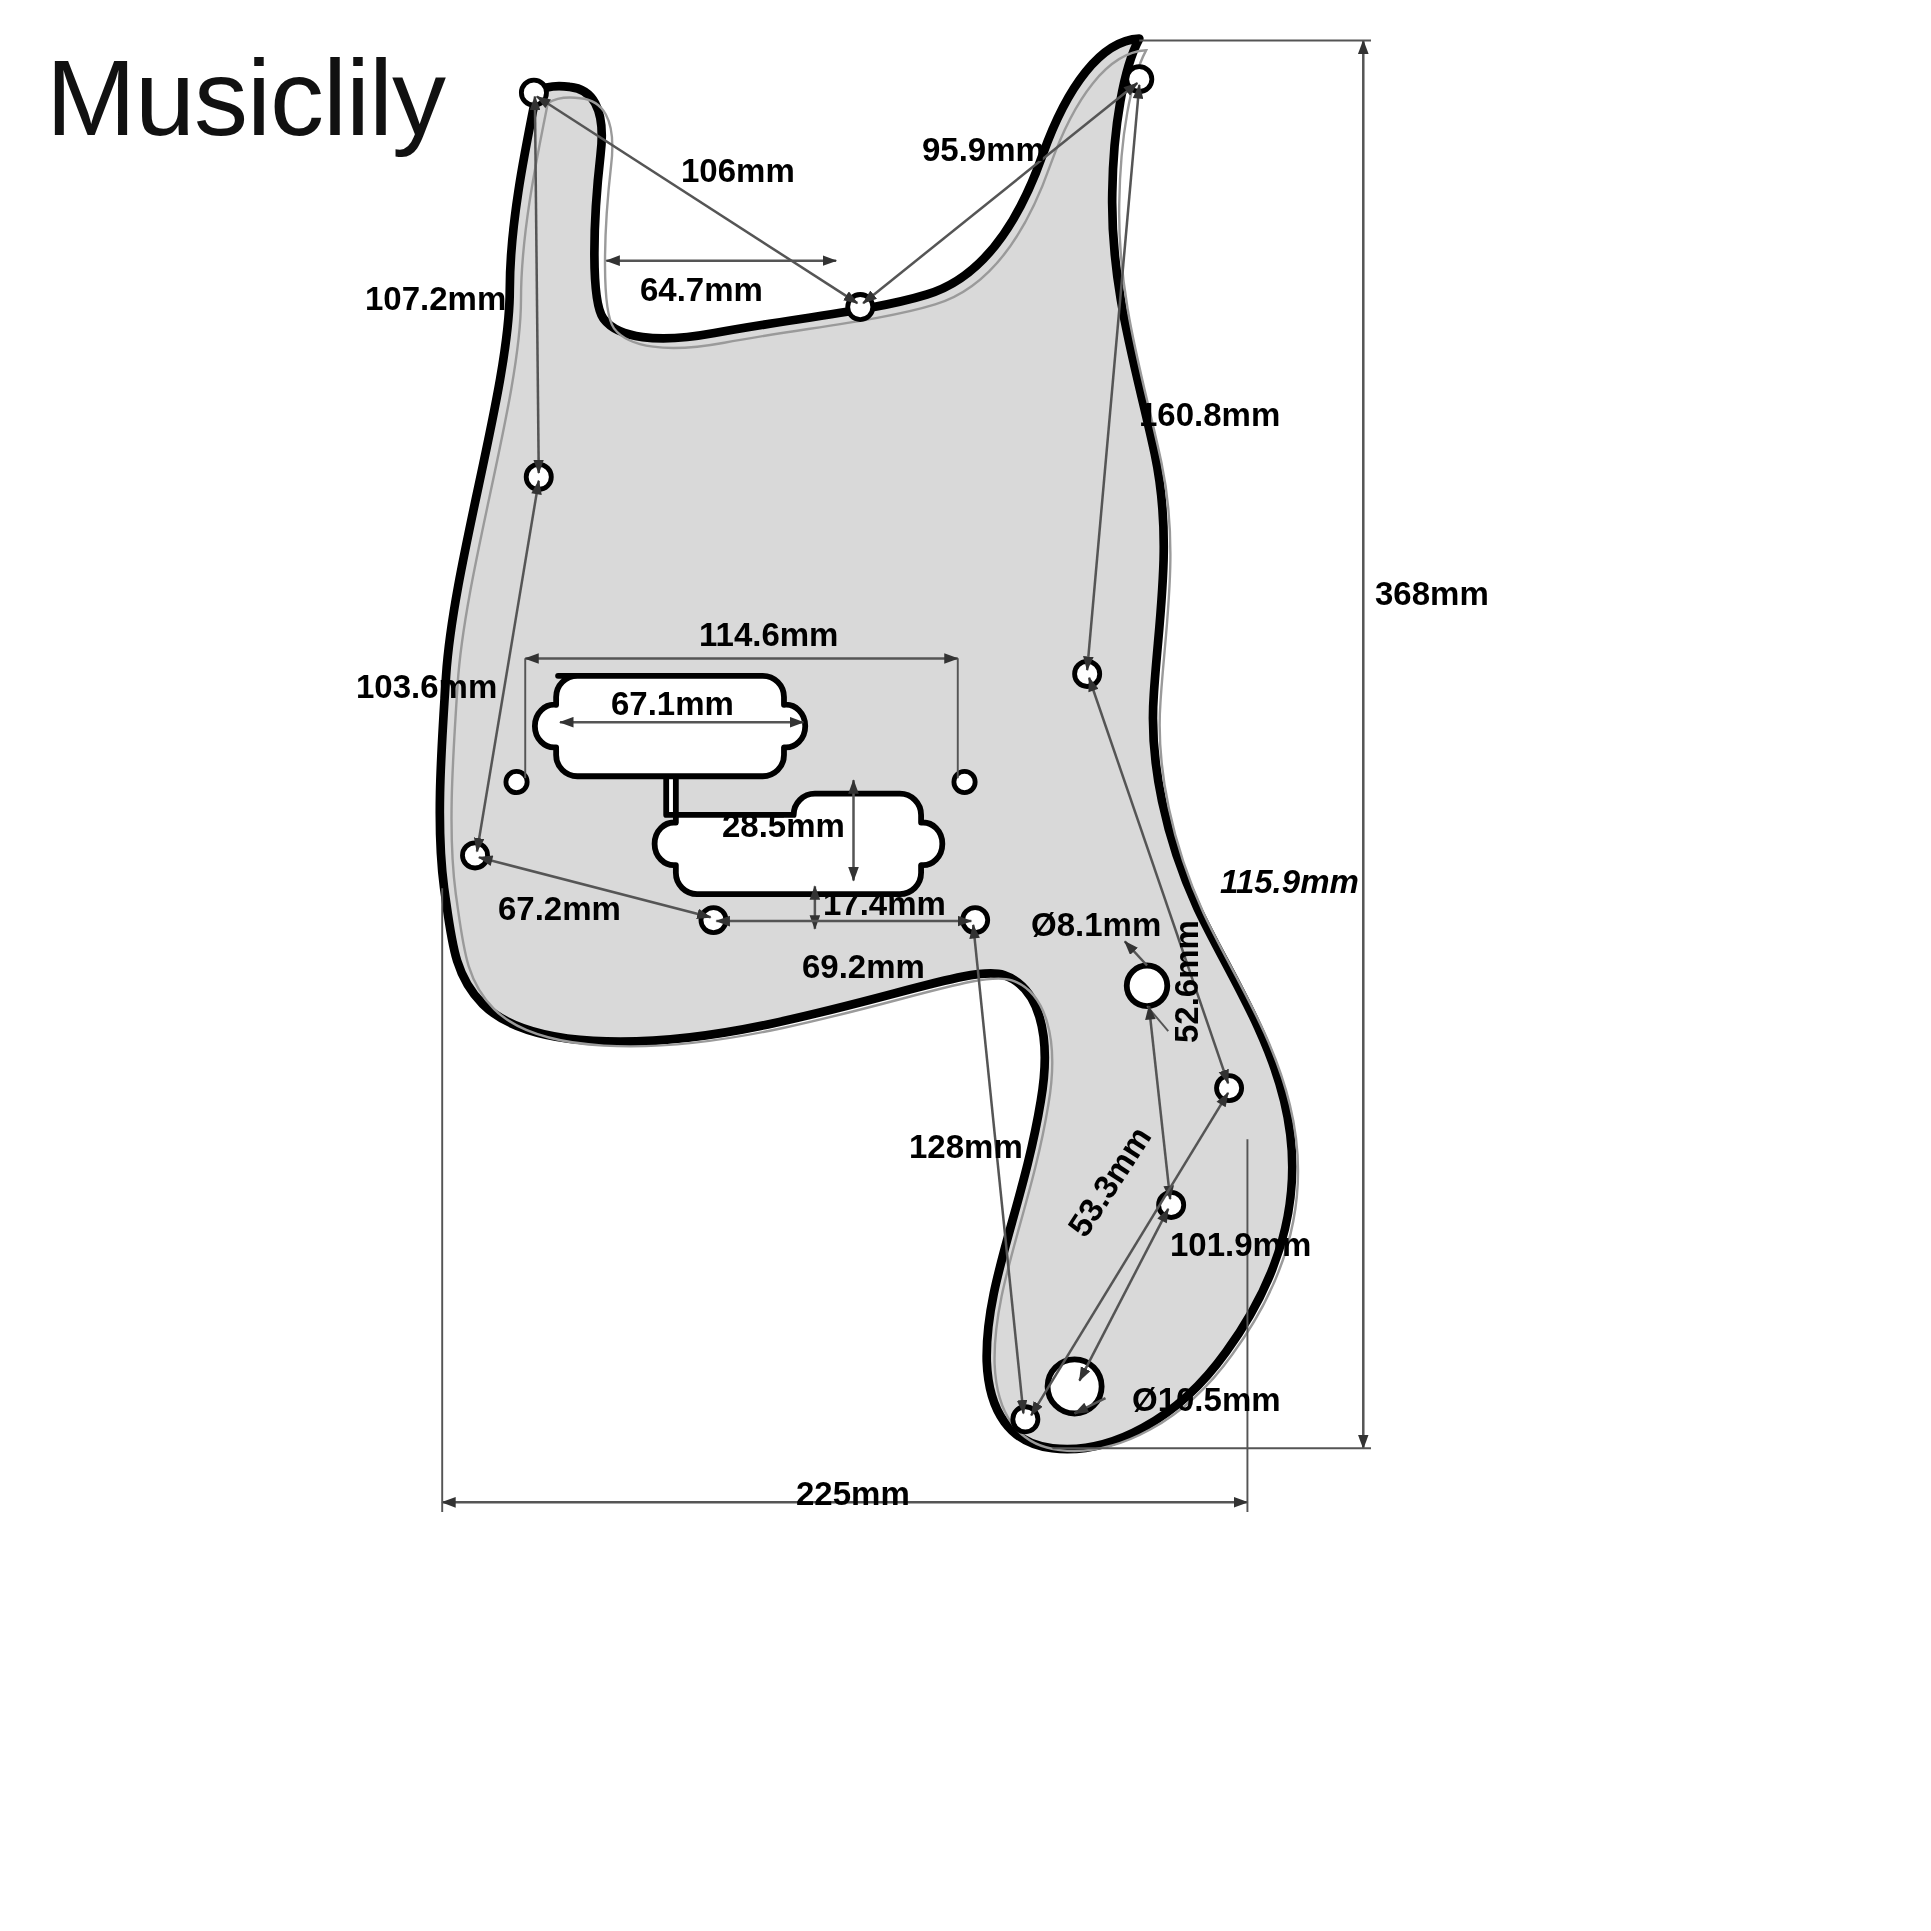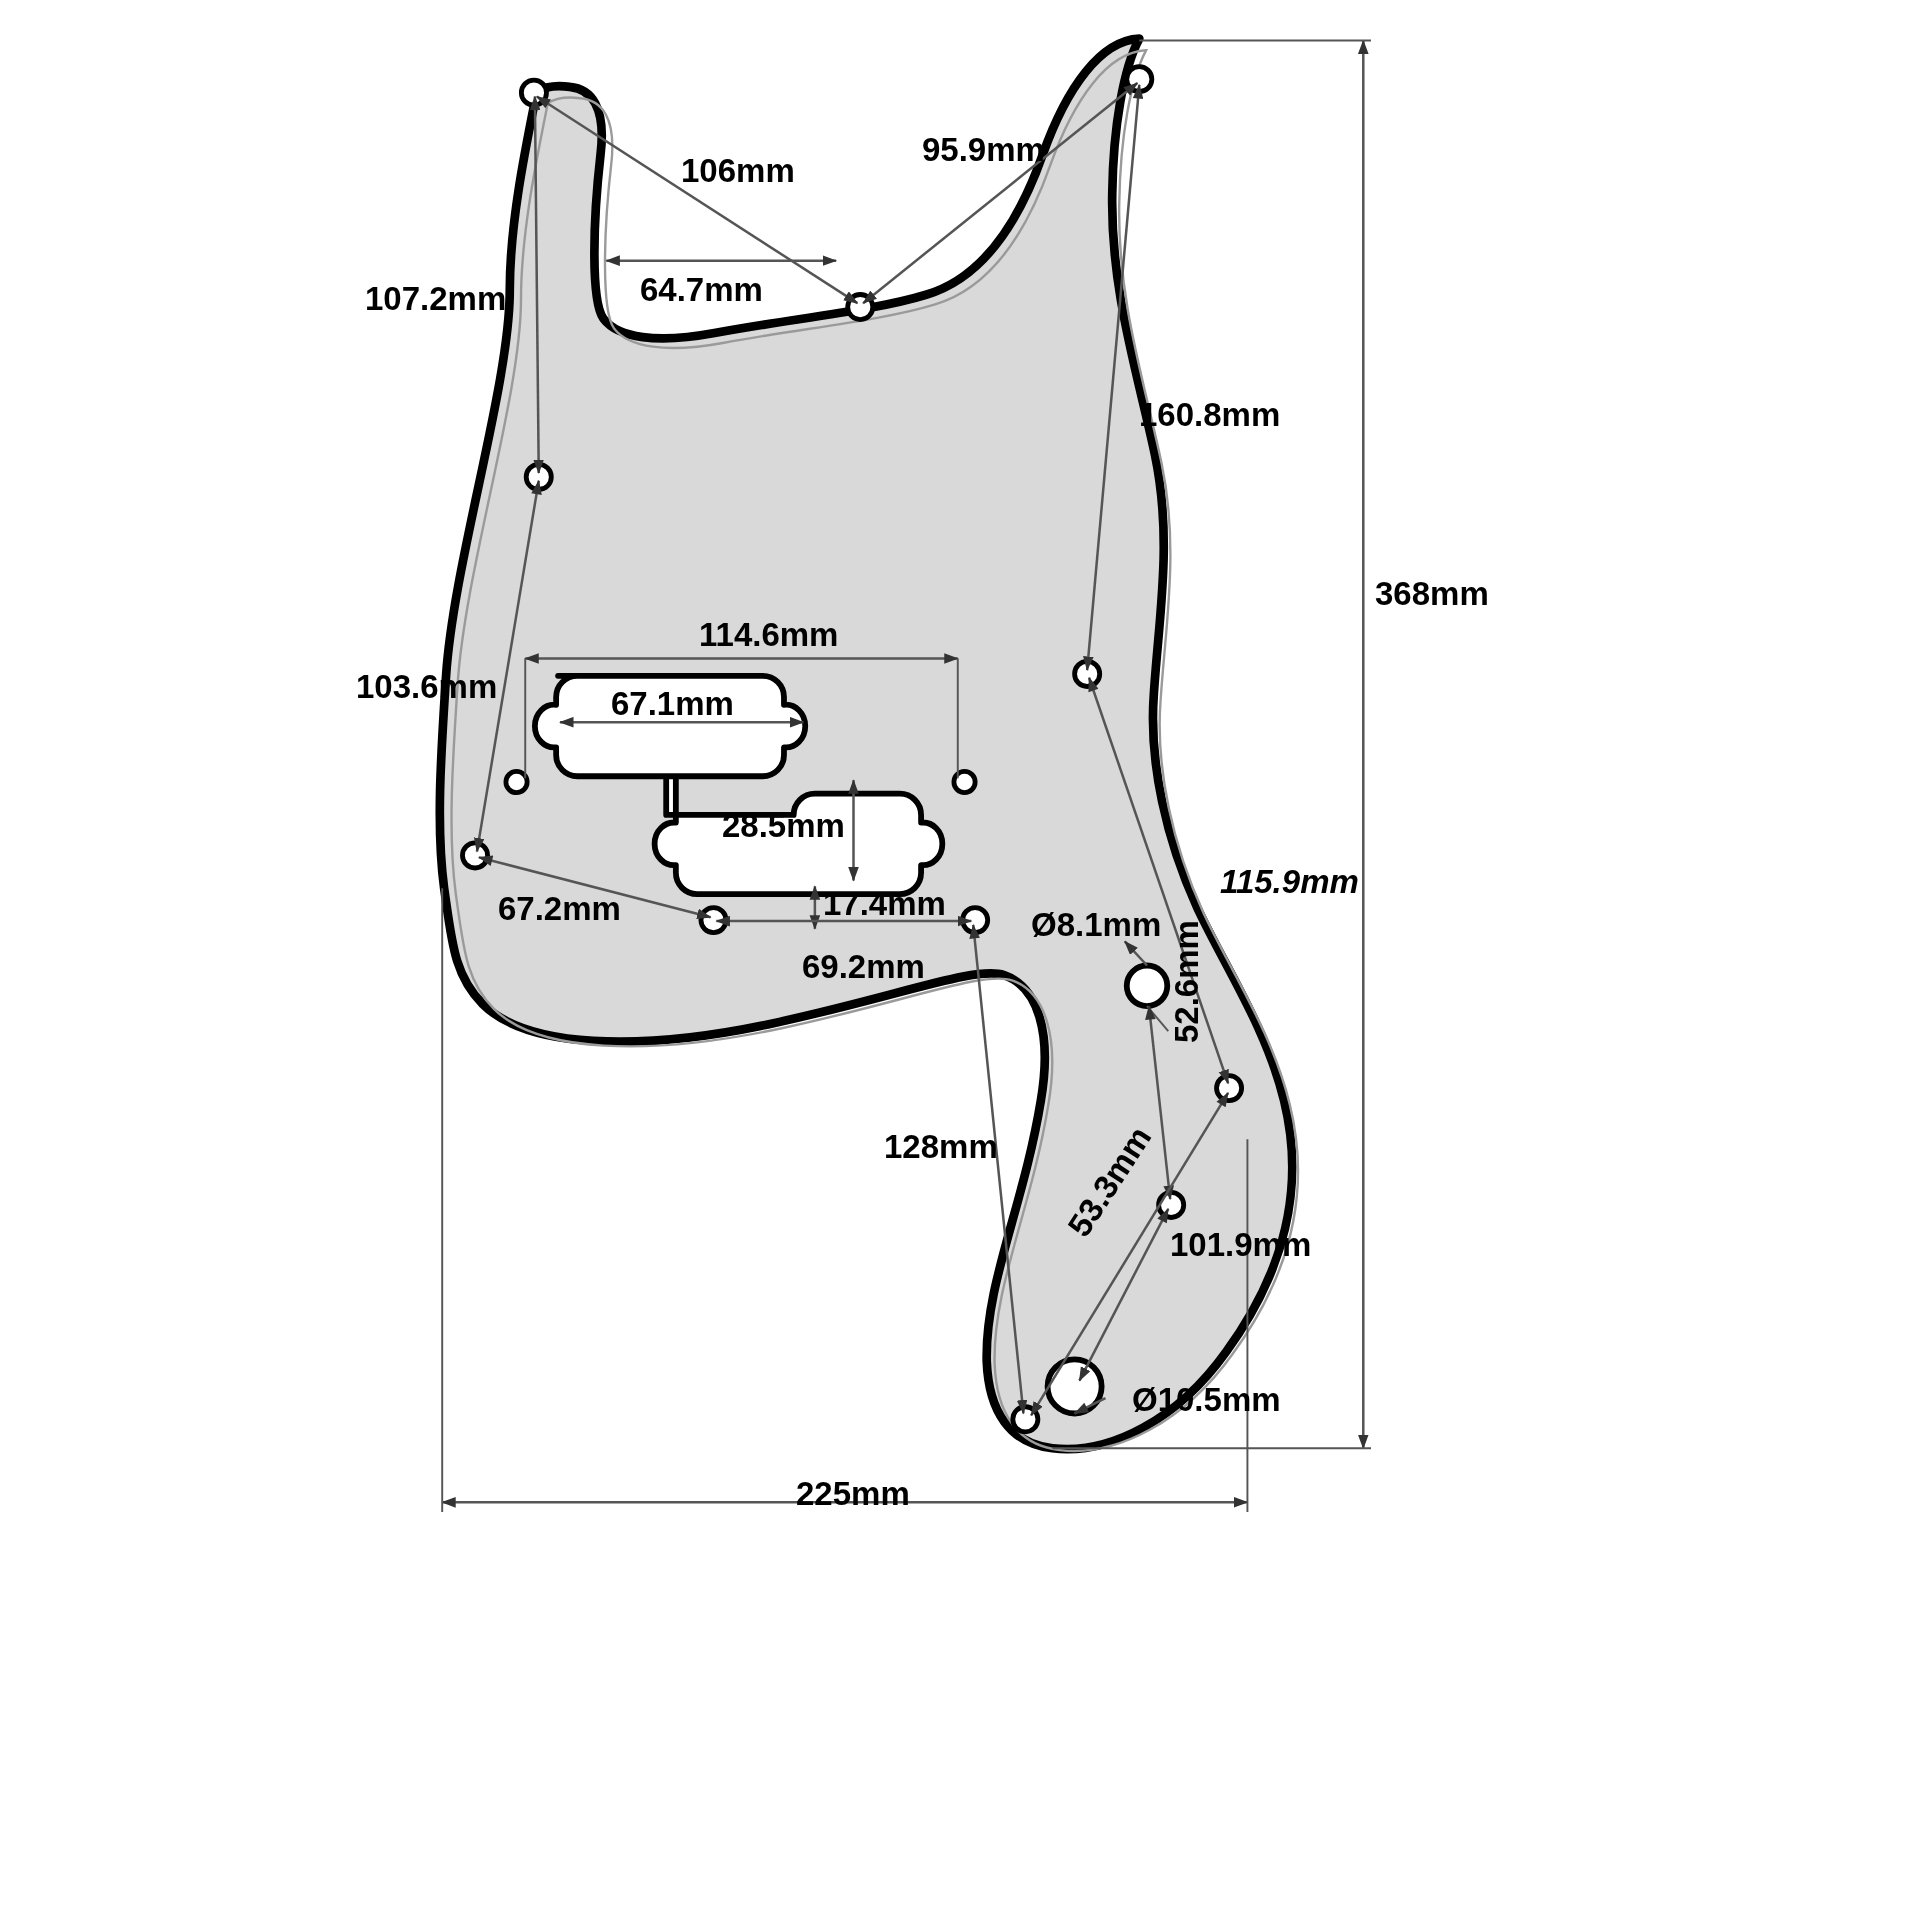--- a/index.html
+++ b/index.html
@@ -198,36 +198,37 @@
       <line x1="1412" y1="42" x2="1412" y2="1500" marker-start="url(#arrStart)" marker-end="url(#arrEnd)"></line>
       <line x1="1180" y1="42" x2="1420" y2="42" stroke-width="2"></line>
       <line x1="1090" y1="1500" x2="1420" y2="1500" stroke-width="2"></line>
 
       <line x1="458" y1="1556" x2="1292" y2="1556" marker-start="url(#arrStart)" marker-end="url(#arrEnd)"></line>
       <line x1="458" y1="920" x2="458" y2="1566" stroke-width="2"></line>
       <line x1="1292" y1="1180" x2="1292" y2="1566" stroke-width="2"></line>
     </g>
   </svg>
 
+  <div class="brand">Musiclily</div>
 
   <div class="dim" style="left:681px;top:154px;">106mm</div>
   <div class="dim" style="left:922px;top:133px;">95.9mm</div>
   <div class="dim" style="left:365px;top:282px;">107.2mm</div>
   <div class="dim" style="left:640px;top:273px;">64.7mm</div>
   <div class="dim" style="left:1139px;top:398px;">160.8mm</div>
   <div class="dim" style="left:1375px;top:577px;">368mm</div>
   <div class="dim" style="left:699px;top:618px;">114.6mm</div>
   <div class="dim" style="left:324px;top:670px;margin-left:32px;">103.6mm</div>
   <div class="dim" style="left:611px;top:687px;">67.1mm</div>
   <div class="dim" style="left:722px;top:809px;">28.5mm</div>
   <div class="dim" style="left:1220px;top:865px;font-style:italic;">115.9mm</div>
   <div class="dim" style="left:823px;top:887px;">17.4mm</div>
   <div class="dim" style="left:498px;top:892px;">67.2mm</div>
   <div class="dim" style="left:1031px;top:908px;">Ø8.1mm</div>
   <div class="dim" style="left:802px;top:950px;">69.2mm</div>
   <div class="dim rot-90" style="left:1170px;top:1043px;">52.6mm</div>
-  <div class="dim" style="left:884px;top:1130px;">128mm</div>
+  <div class="dim" style="left:909px;top:1130px;">128mm</div>
   <div class="dim rot-55" style="left:1062px;top:1224px;">53.3mm</div>
   <div class="dim" style="left:1130px;top:1228px;margin-left:40px;">101.9mm</div>
   <div class="dim" style="left:1132px;top:1383px;">Ø10.5mm</div>
   <div class="dim" style="left:796px;top:1477px;">225mm</div>
 </div>
 
 
 </body></html>

